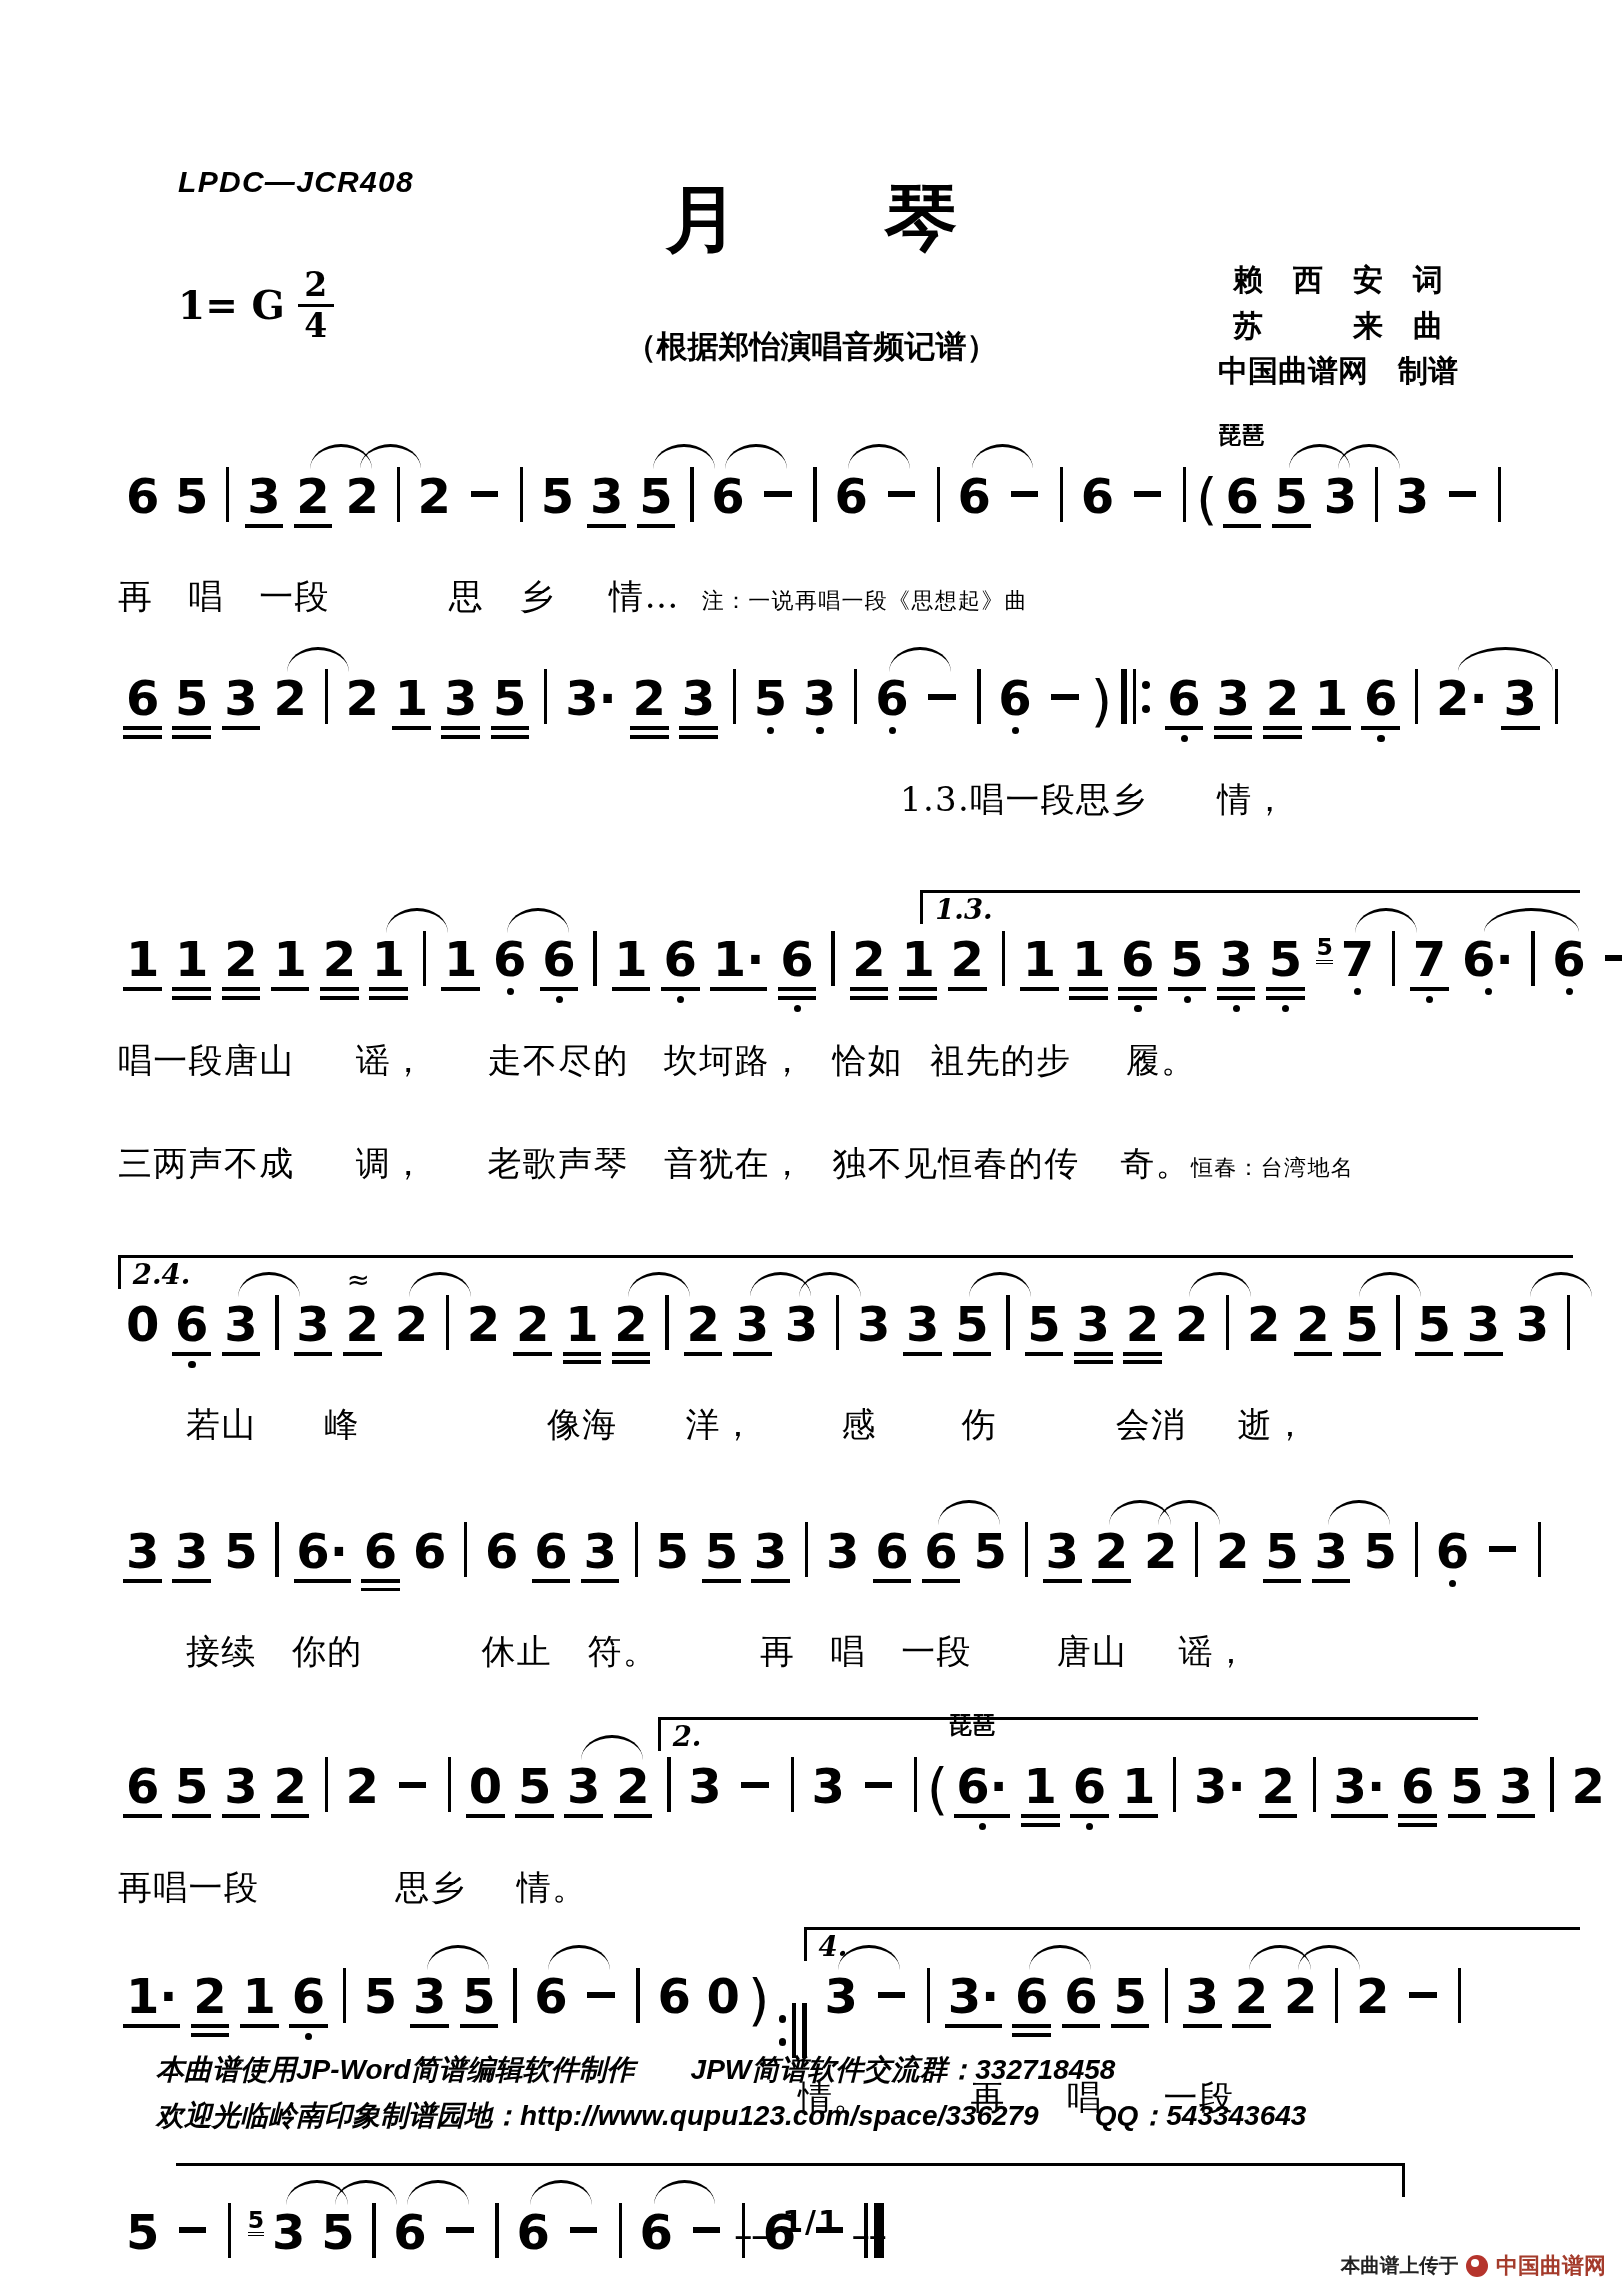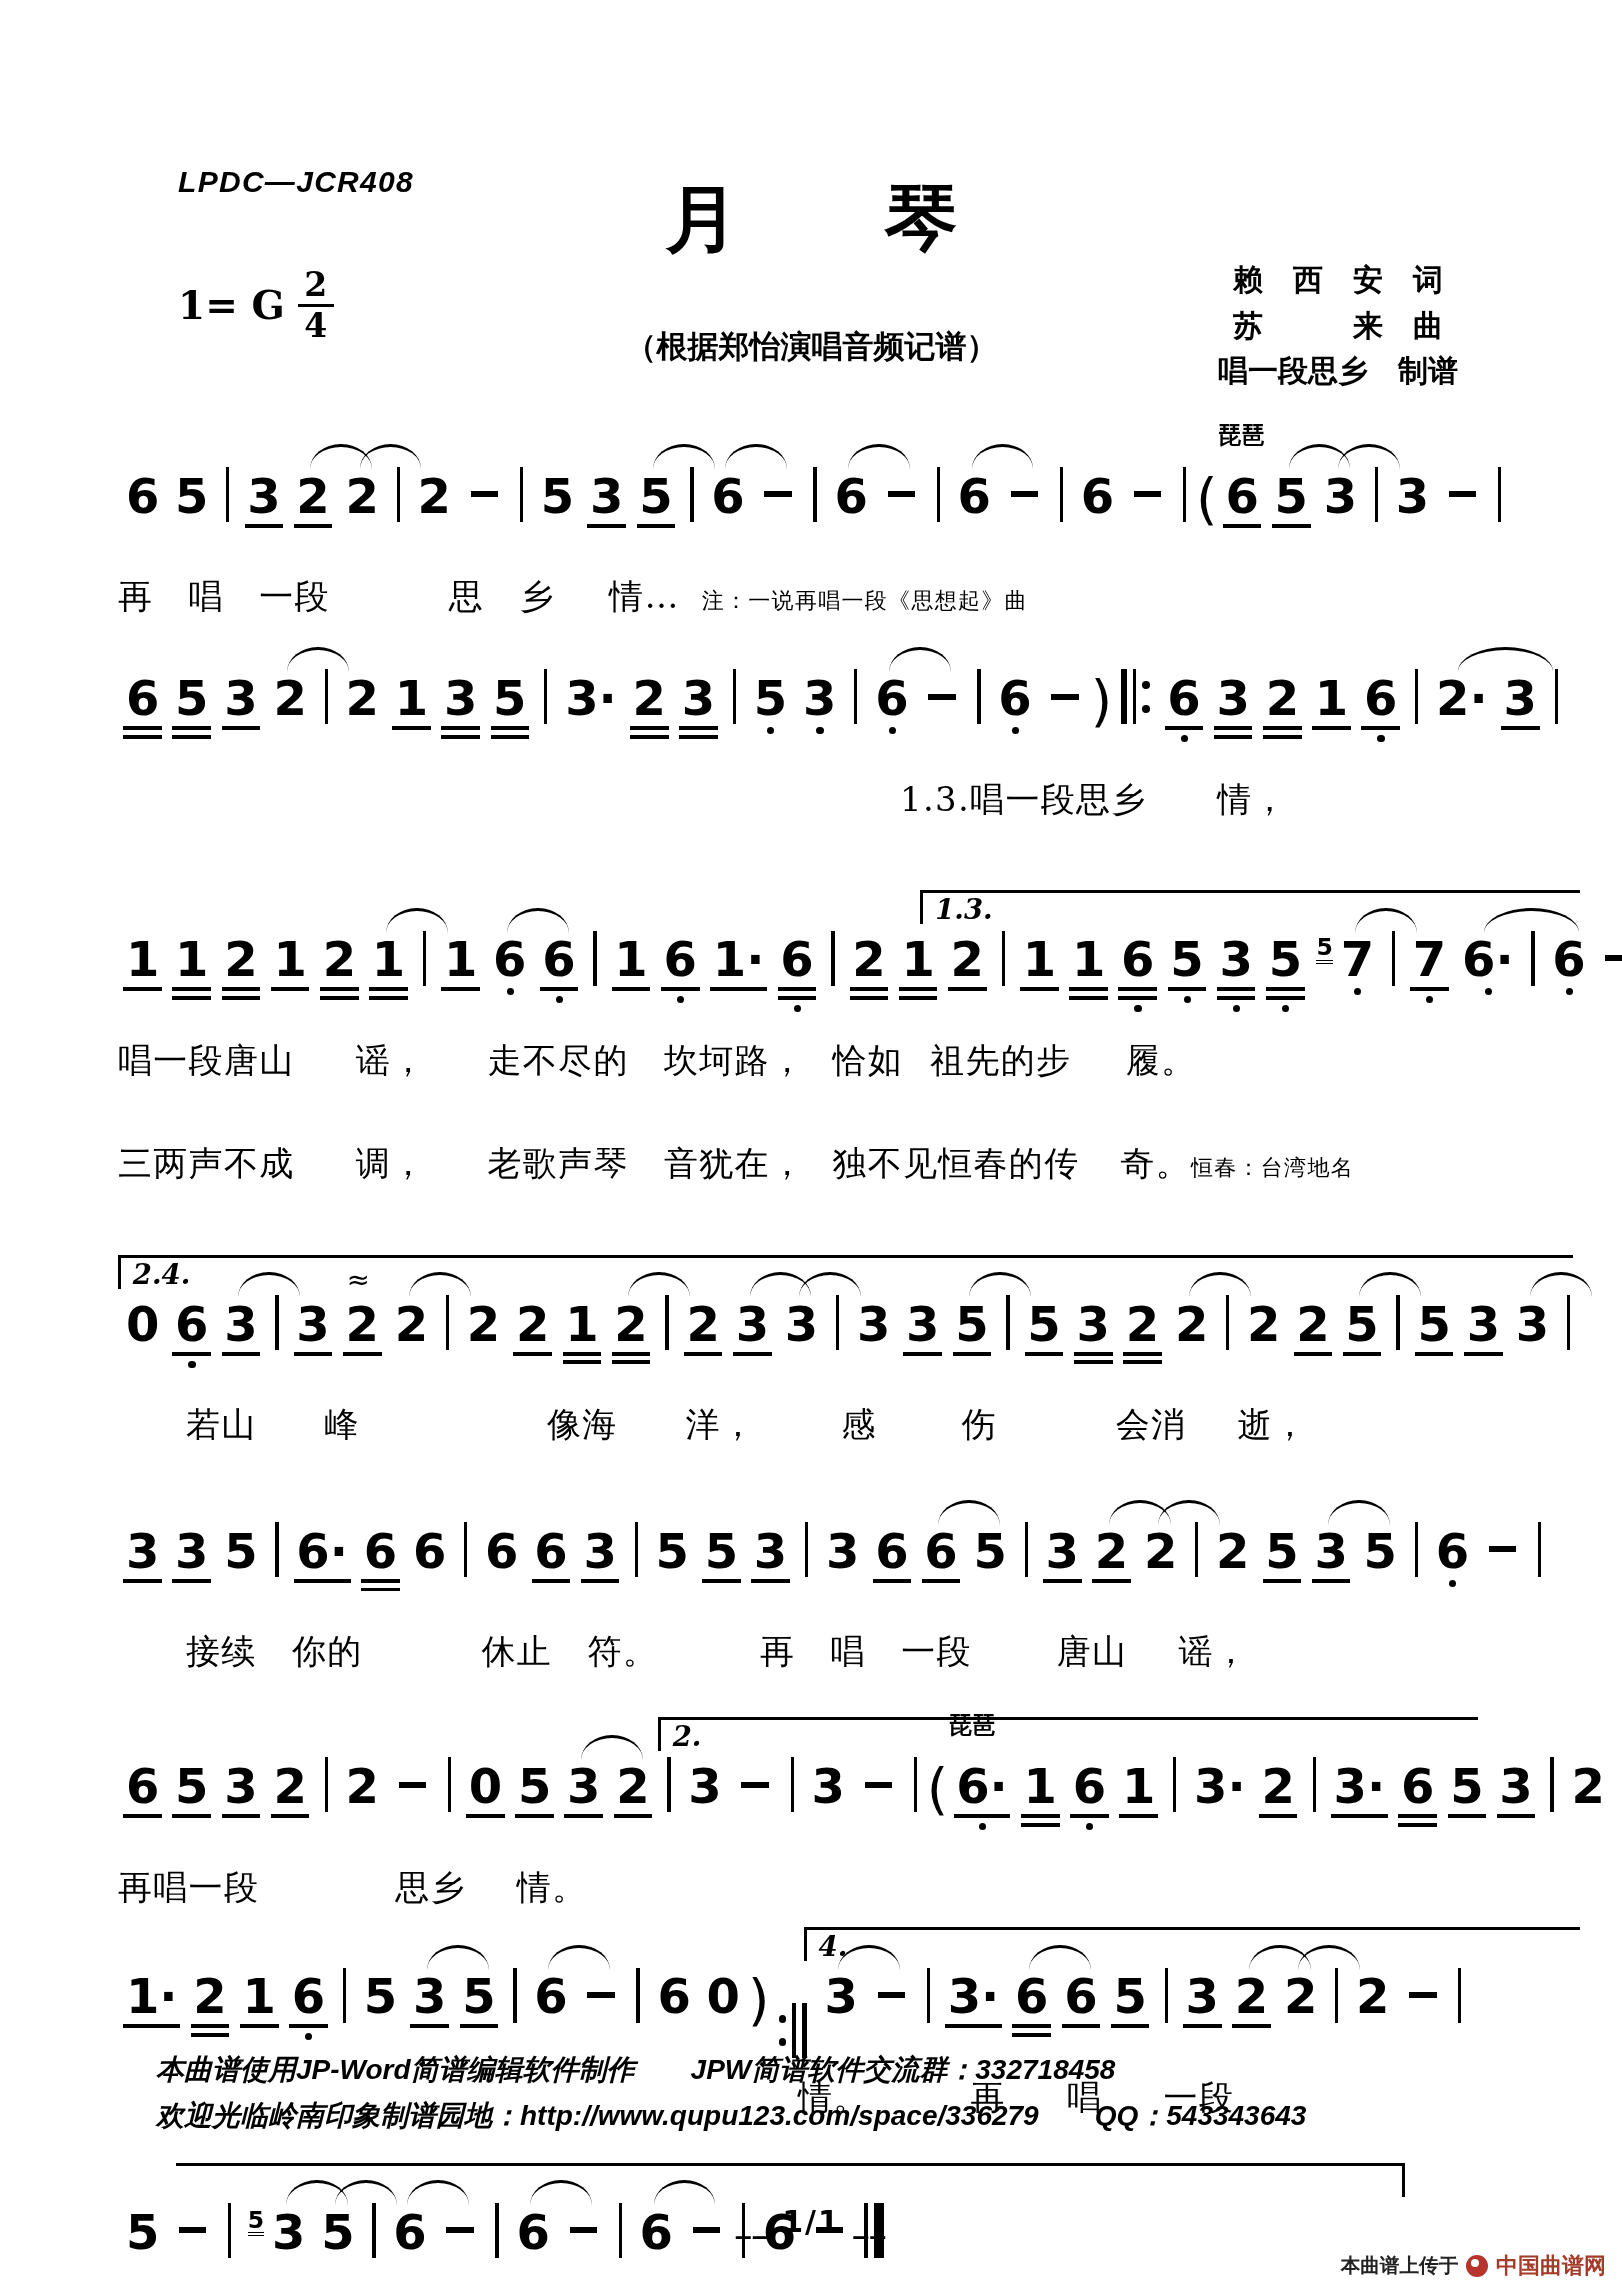--- a/index.html
+++ b/index.html
@@ -73,21 +73,21 @@
       <span class="mden">4</span>
     </span>
   </div>
 
   <div class="title">月　　琴</div>
   <div class="subtitle">（根据郑怡演唱音频记谱）</div>
 
   <div class="credits">
     <div>赖　西　安　词</div>
     <div>苏　　　来　曲</div>
-    <div>唱一段思乡　制谱</div>
+    <div>中国曲谱网　制谱</div>
   </div>
 
   <div class="score">
       <div class="system sys1">
         <div class="notes"><span class="note"><span class="num">6</span></span><span class="note"><span class="num">5</span></span><span class="bar"></span><span class="note"><span class="num">3</span><i class="ul" style="bottom: -7.9px;"></i></span><span class="note"><span class="num">2</span><i class="ul" style="bottom: -7.9px;"></i><i class="tie"></i></span><span class="note"><span class="num">2</span><i class="tie"></i></span><span class="bar"></span><span class="note"><span class="num">2</span></span><span class="dash"></span><span class="bar"></span><span class="note"><span class="num">5</span></span><span class="note"><span class="num">3</span><i class="ul" style="bottom: -7.9px;"></i></span><span class="note"><span class="num">5</span><i class="ul" style="bottom: -7.9px;"></i><i class="tie"></i></span><span class="bar"></span><span class="note"><span class="num">6</span><i class="tie"></i></span><span class="dash"></span><span class="bar"></span><span class="note"><span class="num">6</span><i class="tie"></i></span><span class="dash"></span><span class="bar"></span><span class="note"><span class="num">6</span><i class="tie"></i></span><span class="dash"></span><span class="bar"></span><span class="note"><span class="num">6</span></span><span class="dash"></span><span class="bar"></span><span class="paren">(</span><span class="toplabel">琵琶</span><span class="note"><span class="num">6</span><i class="ul" style="bottom: -7.9px;"></i></span><span class="note"><span class="num">5</span><i class="ul" style="bottom: -7.9px;"></i><i class="tie"></i></span><span class="note"><span class="num">3</span><i class="tie"></i></span><span class="bar"></span><span class="note"><span class="num">3</span></span><span class="dash"></span><span class="bar"></span></div>
         <div class="lyr">
           <span>再　唱　一段</span>
           <span style="margin-left: 3.5em;">思　乡</span>
           <span style="margin-left: 1.6em;">情…</span>
           <span class="small" style="margin-left: 1em;">注：一说再唱一段《思想起》曲</span>

